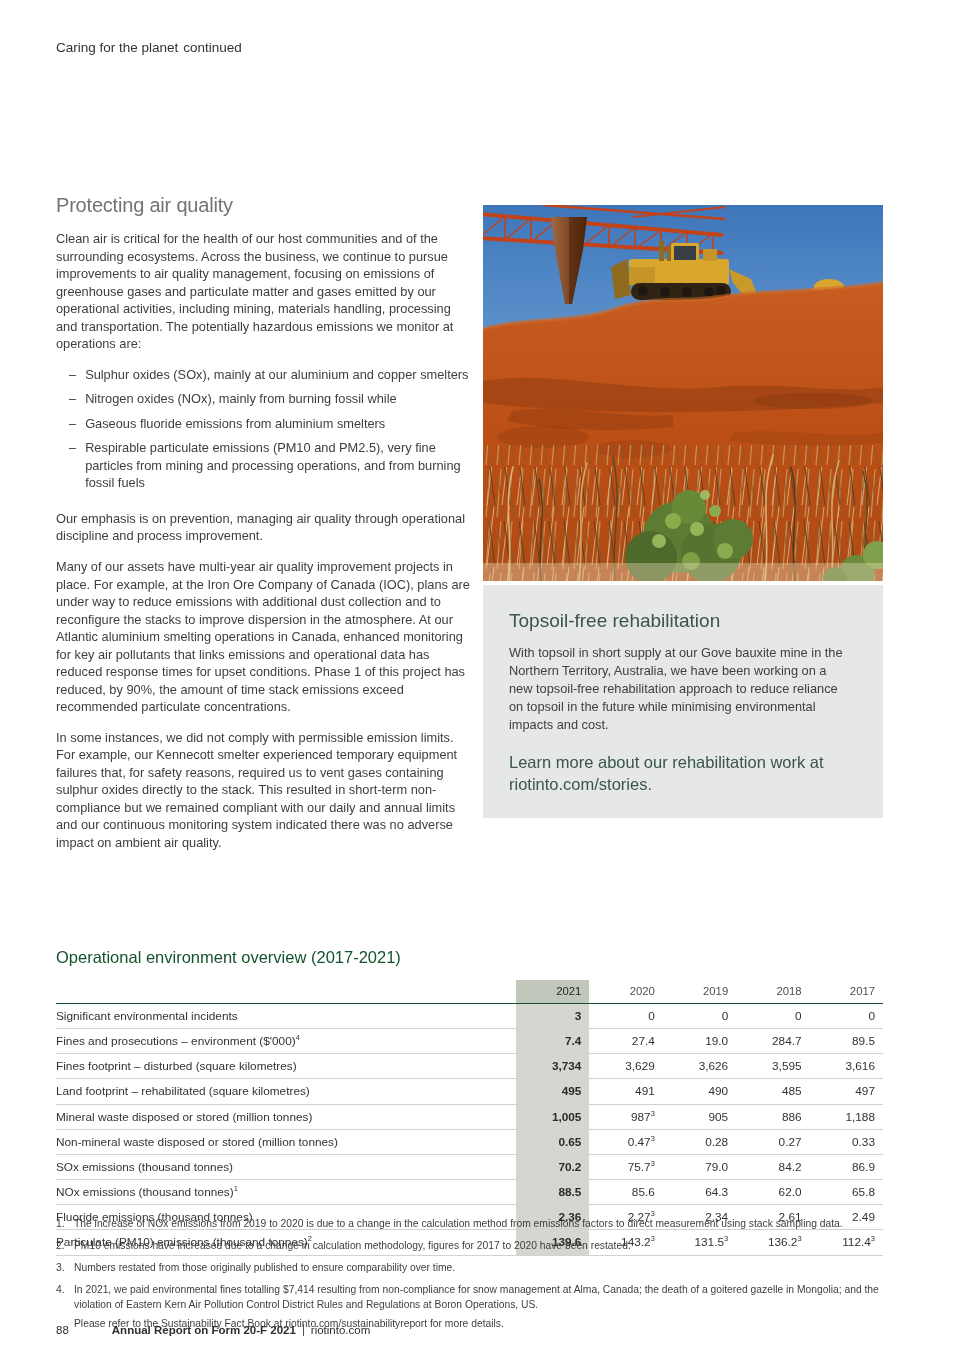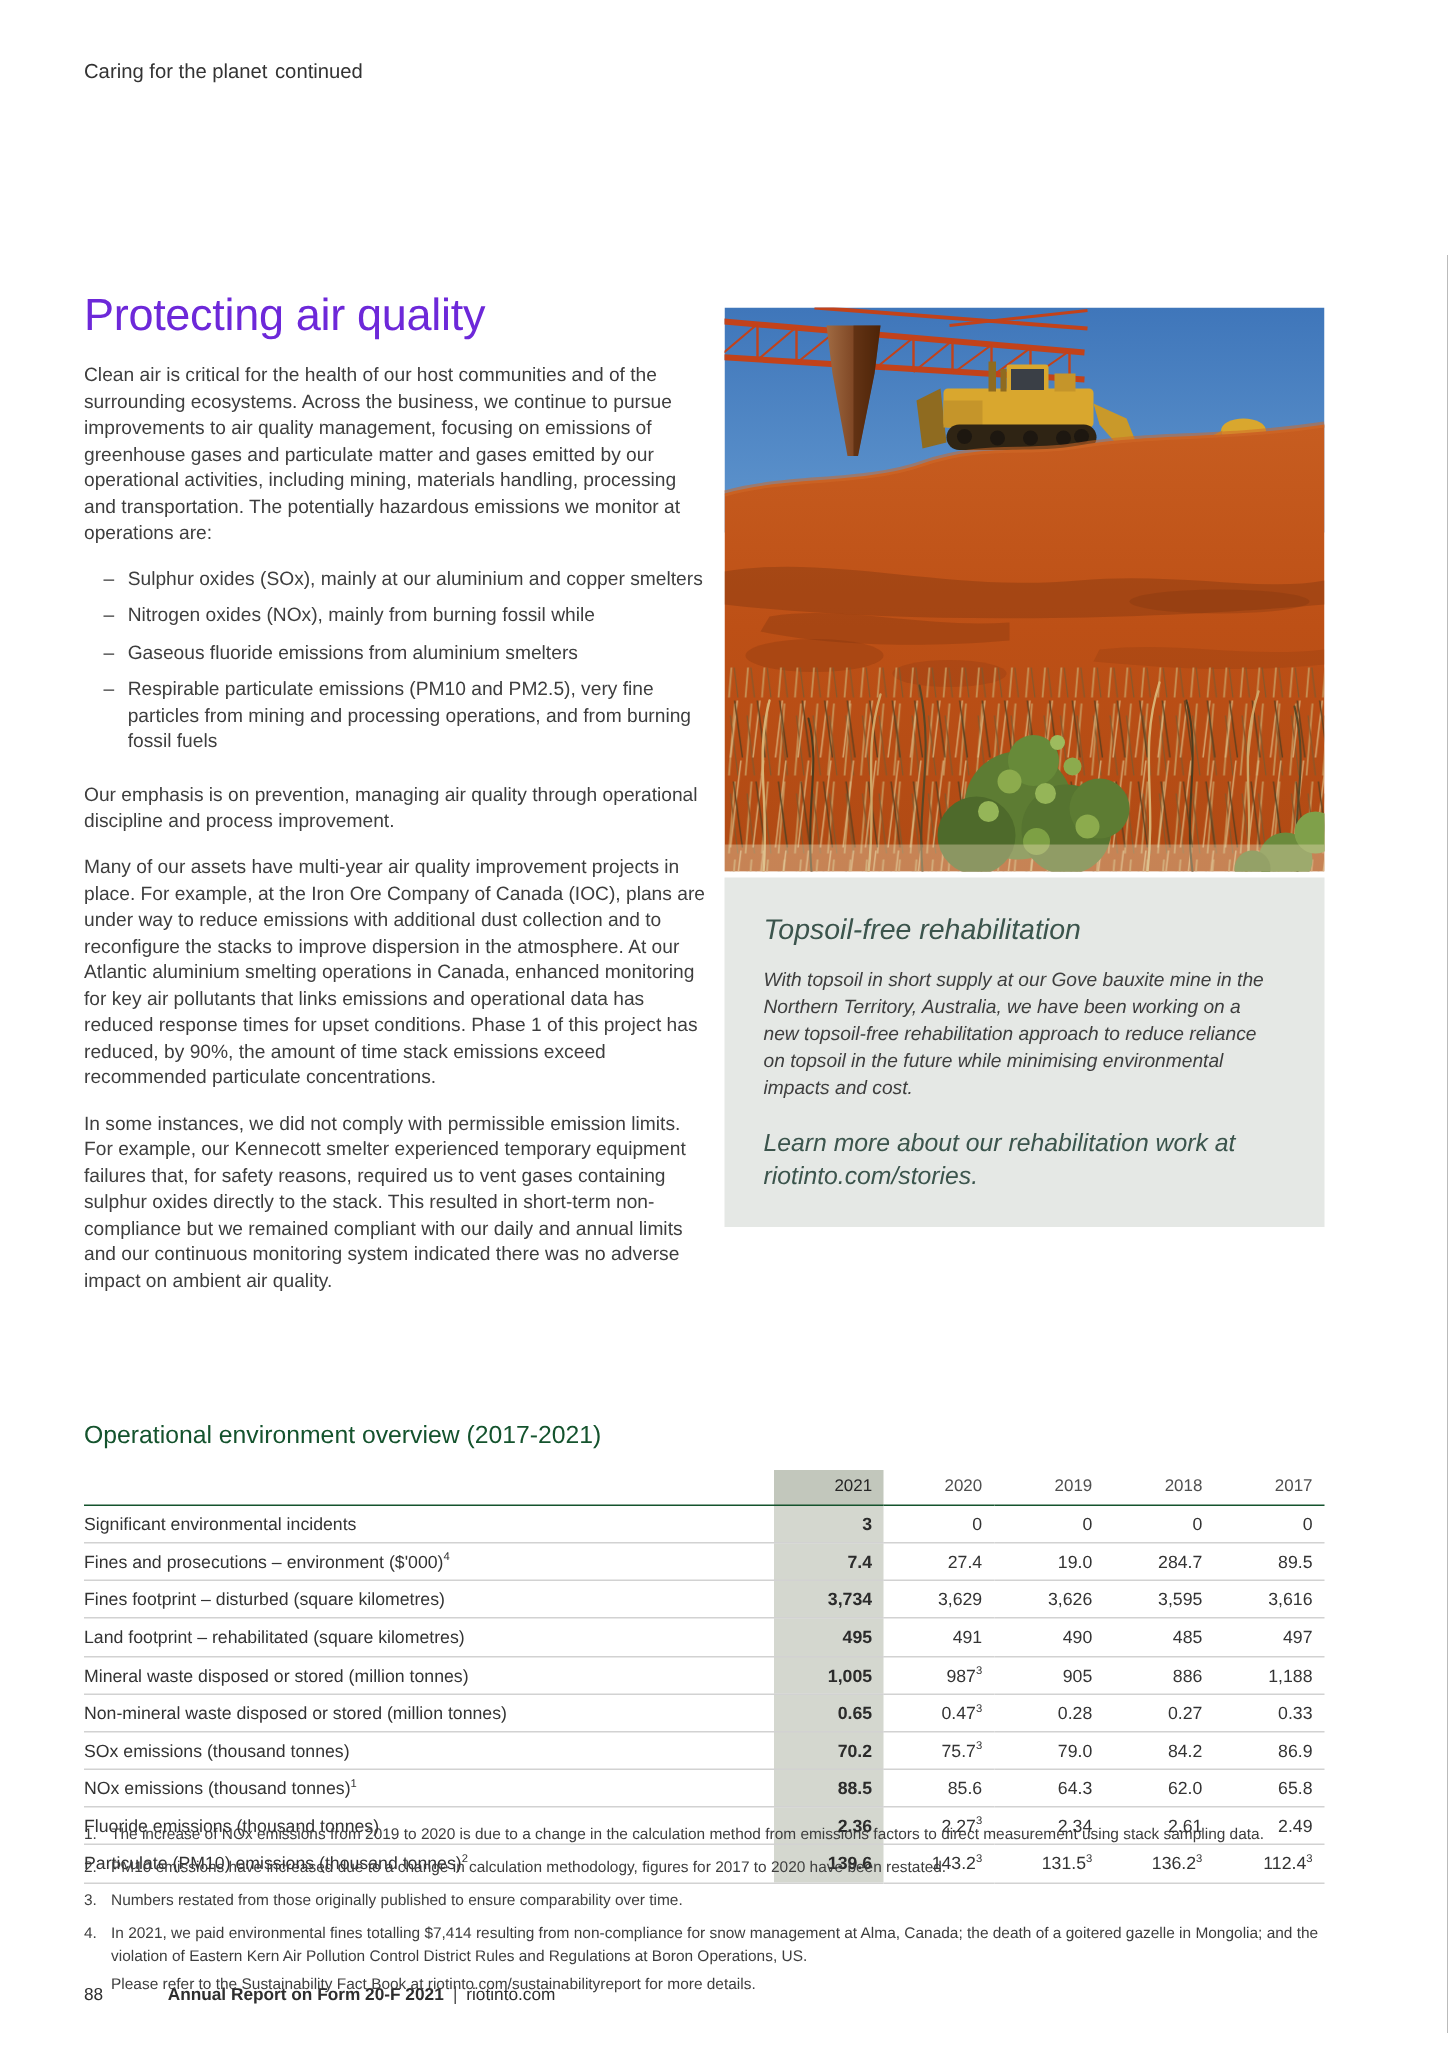--- a/index.html
+++ b/index.html
@@ -6,28 +6,28 @@
   .page{
     position:relative;width:965px;height:1365px;background:#ffffff;margin:0 auto;
     font-family:"Liberation Sans","DejaVu Sans",sans-serif;color:#3e3e3e;overflow:hidden;
   }
   
   .runhead{position:absolute;left:56px;top:40px;font-size:13.5px;color:#333;}
   .runhead .cont{margin-left:5px;}
 
   
   .leftcol{position:absolute;left:56px;top:194px;width:416px;}
-  .leftcol h1{font-size:30px;font-weight:400;color:#6d28d9;margin:0 0 13px 0;letter-spacing:-0.2px;}
+  .leftcol h1{font-size:20px;font-weight:400;color:#737373;margin:0 0 13px 0;letter-spacing:-0.2px;}
   .leftcol p{font-size:12.8px;line-height:1.37;margin:0 0 13px 0;color:#3e3e3e;}
   .bullets{margin:2px 0 18px 13px;}
   .bullet{display:flex;gap:9px;margin-bottom:7px;font-size:12.8px;line-height:1.37;}
   .bullet .dash{flex:0 0 auto;}
 
   
-  .rightcol{position:absolute;left:483px;top:205px;width:400px;font-style:italic;}
+  .rightcol{position:absolute;left:483px;top:205px;width:400px;}
   .photo{display:block;width:400px;height:376px;}
   .callout{margin-top:4px;background:#e5e8e5;box-sizing:border-box;height:233px;padding:25px 30px 0 26px;}
   .callout h2{font-size:19px;font-weight:400;color:#3b544c;margin:0 0 12px 0;}
   .callout p{font-size:12.8px;line-height:1.4;margin:0;color:#3e3e3e;}
   .callout .cta{font-size:16.5px;line-height:1.38;color:#3b544c;margin-top:17px;cursor:pointer;}
 
   
   .tablesec{position:absolute;left:56px;top:948px;width:827px;}
   .tablesec h3{font-size:16.5px;font-weight:400;color:#14532d;margin:0 0 13px 0;}
   table{width:100%;border-collapse:collapse;table-layout:fixed;}

